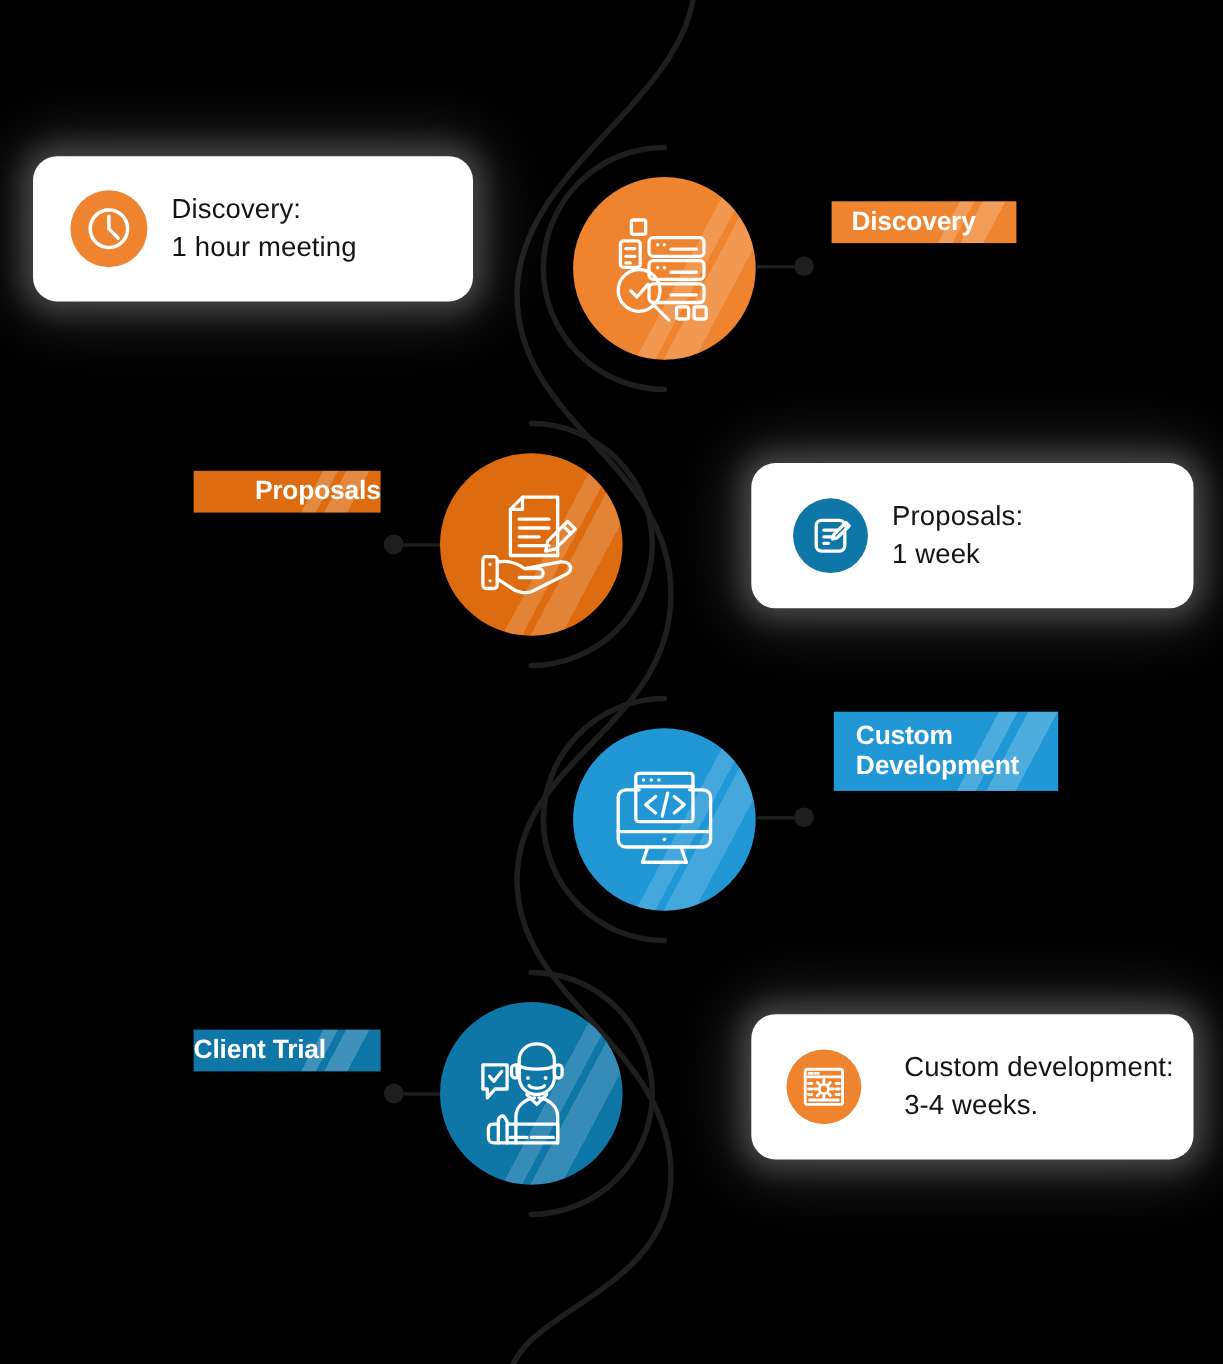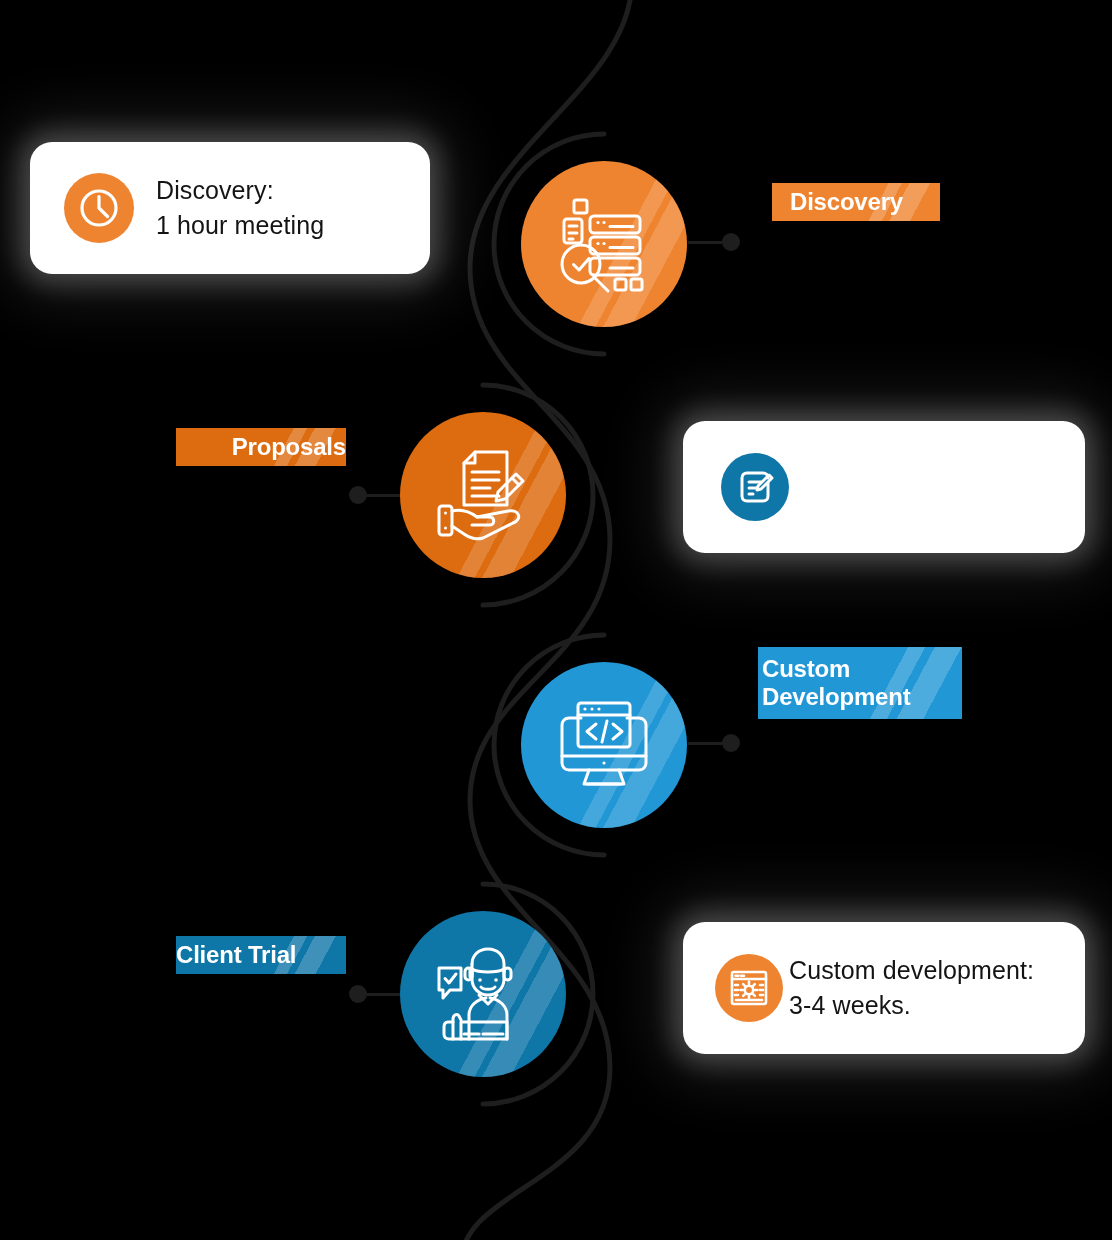--- a/index.html
+++ b/index.html
@@ -74,21 +74,21 @@
   #card-proposals .card-icon { width: 68px; height: 68px; background: #0F76A8; }
   #card-proposals .card-text { margin-left: 22px; }
 
   
   #card-customdev {
     left: 683px; top: 922px;
     width: 402px; height: 132px;
     padding-left: 32px;
   }
   #card-customdev .card-icon { width: 68px; height: 68px; background: #EF8430; }
-  #card-customdev .card-text { margin-left: 6px; }
+  #card-customdev .card-text { margin-left: 39px; }
 
   
   .big-circle {
     position: absolute;
     width: 166px; height: 166px;
     border-radius: 50%;
     overflow: hidden;
     display: flex;
     align-items: center;
     justify-content: center;
@@ -137,37 +137,37 @@
     z-index: 2;
     color: #ffffff;
     font-weight: bold;
     font-size: 24px;
     line-height: 1.16;
     white-space: pre-line;
     letter-spacing: -0.2px;
   }
 
   #badge-discovery {
-    left: 772px; top: 183px;
+    left: 756px; top: 183px;
     width: 168px; height: 38px;
     background: #EF8430;
     padding-left: 18px;
   }
   #badge-proposals {
     left: 176px; top: 428px;
     width: 170px; height: 38px;
     background: #DD6B10;
     padding-left: 18px;
     justify-content: flex-end;
   }
   #badge-customdev {
     left: 758px; top: 647px;
     width: 204px; height: 72px;
     background: #2197D6;
-    padding-left: 4px;
+    padding-left: 20px;
   }
   #badge-clienttrial {
     left: 176px; top: 936px;
     width: 170px; height: 38px;
     background: #0F76A8;
   }
 
   
   .connector {
     position: absolute;
@@ -298,20 +298,22 @@
   <div class="info-card" id="card-proposals">
     <div class="card-icon">
       <svg width="44" height="44" viewBox="0 0 44 44" xmlns="http://www.w3.org/2000/svg" fill="none" stroke="#ffffff" stroke-width="3" stroke-linecap="round" stroke-linejoin="round">
         <path d="M35 18 L35 31 C35 34, 33 36, 30 36 L14 36 C11 36, 9 34, 9 31 L9 13 C9 10, 11 8, 14 8 L30 8 C33 8, 35 10, 35 13"></path>
         <line x1="16" y1="17" x2="28" y2="17"></line>
         <line x1="16" y1="23" x2="24" y2="23"></line>
         <line x1="16" y1="29" x2="20" y2="29"></line>
         <path d="M36 10 L39 13 L28 24 L24 25 L25 21 Z"></path>
       </svg>
     </div>
+    <div class="card-text">Proposals:
+1 week</div>
   </div>
 
   <div class="big-circle" id="circle-customdev">
     <div class="sheen"></div>
     <svg width="106" height="106" viewBox="0 0 106 106" xmlns="http://www.w3.org/2000/svg" fill="none" stroke="#ffffff" stroke-width="3" stroke-linecap="round" stroke-linejoin="round">
       <path d="M30 26 L18 26 C14 26, 11 29, 11 33 L11 71 C11 75, 14 78, 18 78 L88 78 C92 78, 95 75, 95 71 L95 33 C95 29, 92 26, 88 26 L76 26"></path>
       <line x1="11" y1="64" x2="95" y2="64"></line>
       <circle cx="53" cy="71" r="1.6" fill="#ffffff" stroke="none"></circle>
       <path d="M38 78 L33 92 L73 92 L68 78"></path>
       <line x1="36" y1="92" x2="70" y2="92"></line>

